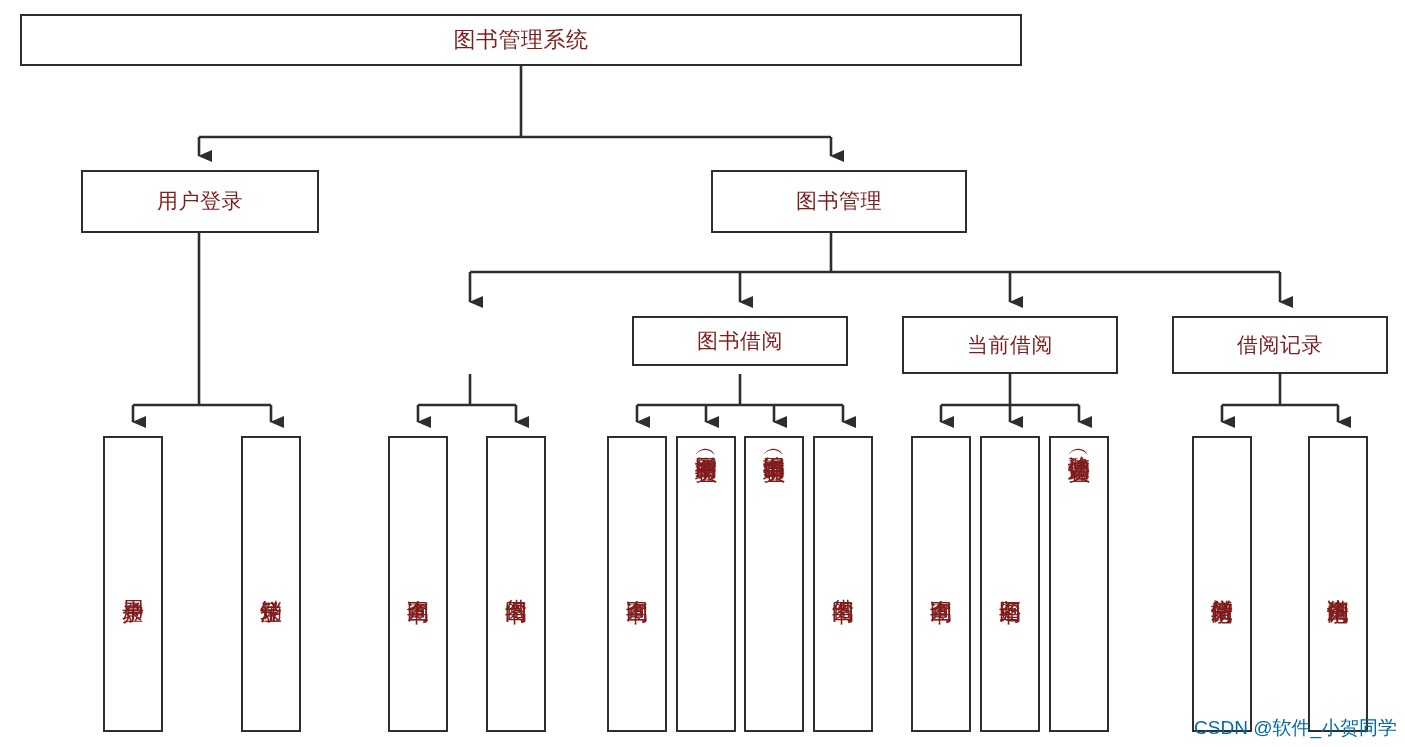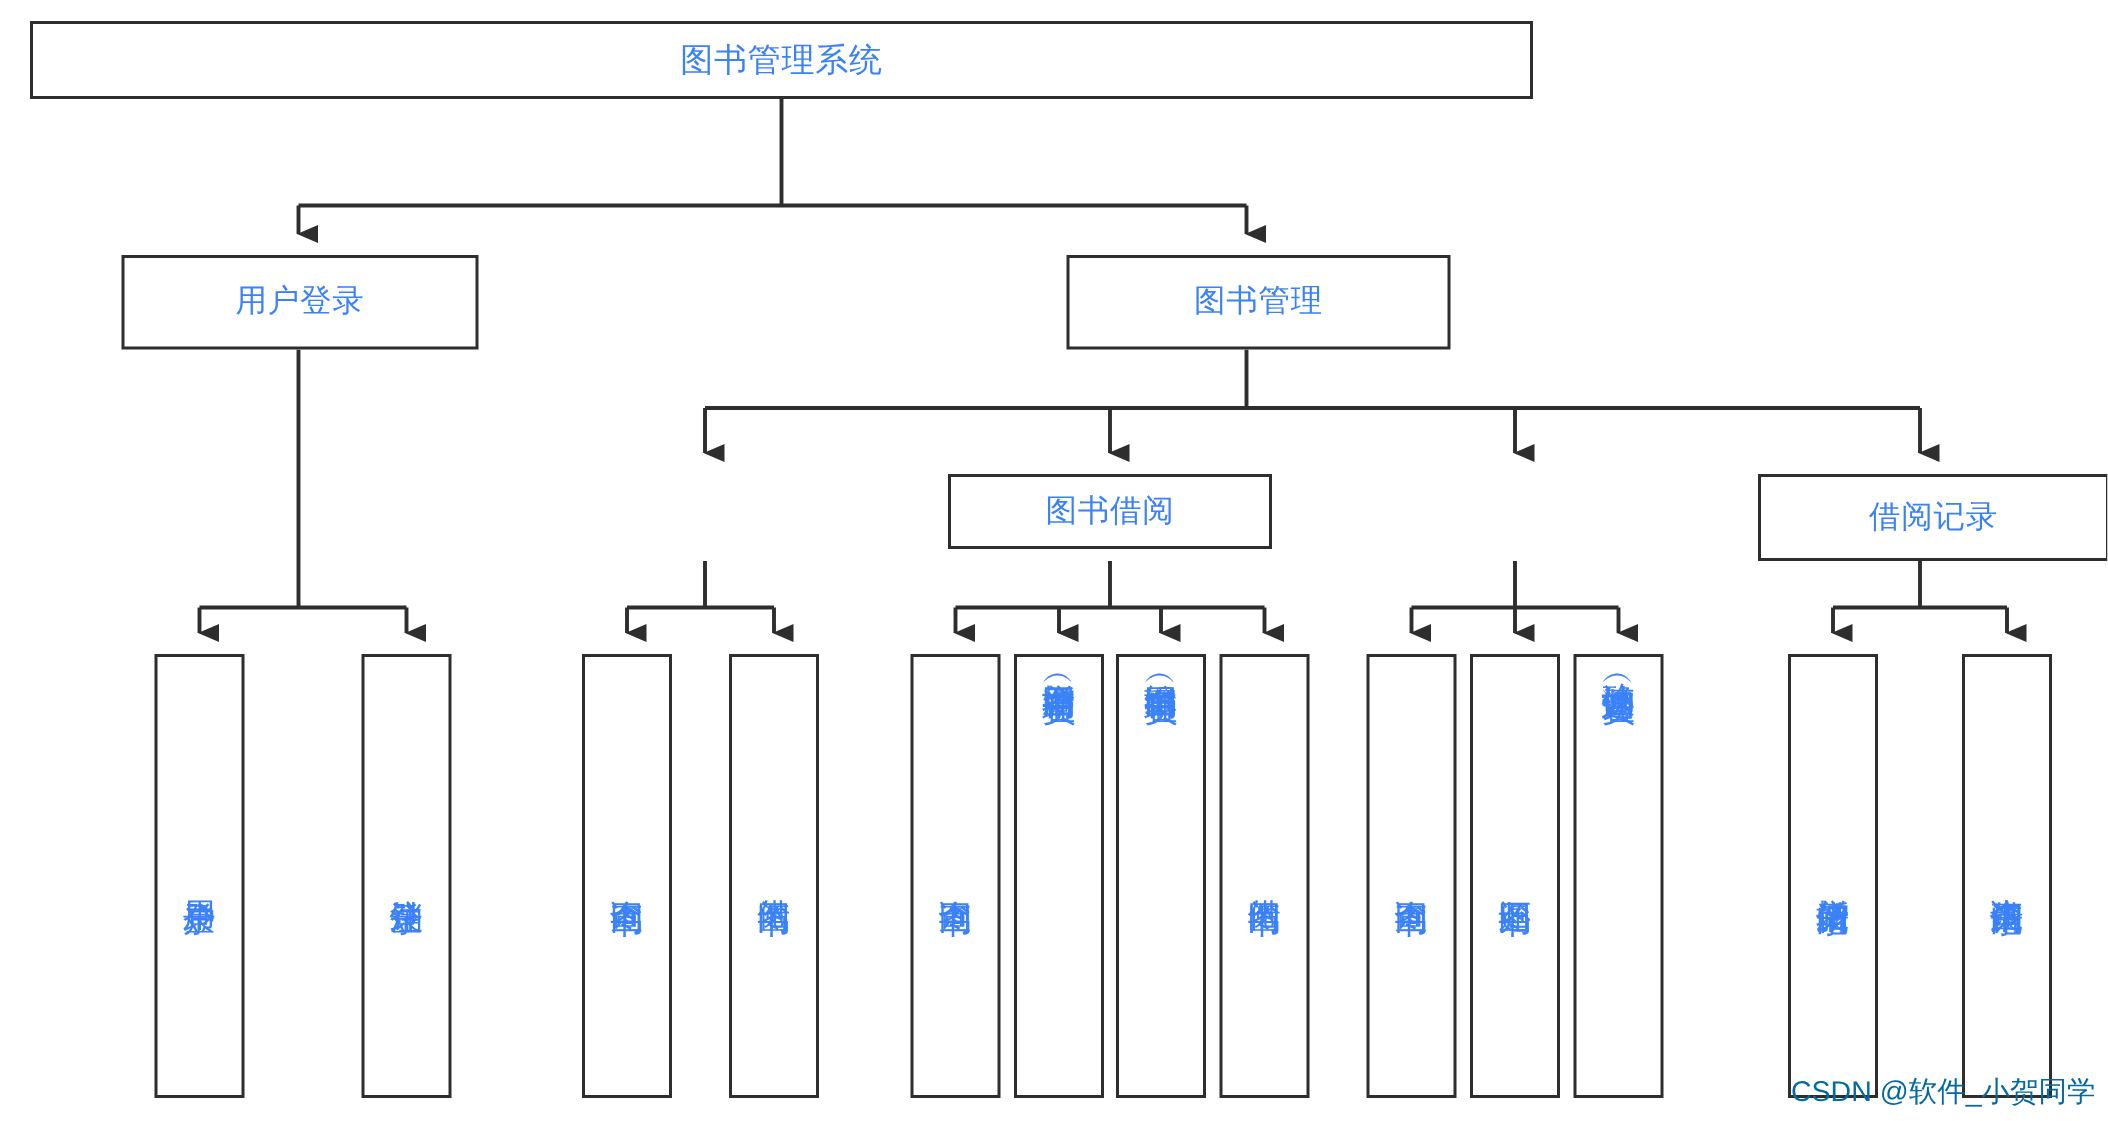--- a/index.html
+++ b/index.html
@@ -30,21 +30,21 @@
     display: flex;
     align-items: center;
     justify-content: center;
     z-index: 2;
   }
   .node .label {
     font-size: 21px;
     line-height: 1.15;
     letter-spacing: 0.5px;
     white-space: nowrap;
-    color: #3b82f6;
+    color: #7f1d1d;
   }
   .node.root .label { font-size: 22px; }
   .node.leaf {
     align-items: flex-start;
     justify-content: center;
     padding-top: 0;
   }
   .node.leaf .label {
     writing-mode: vertical-rl;
     text-orientation: upright;
@@ -130,21 +130,24 @@
   <div class="node" style="left:81px; top:170px; width:238px; height:63px;">
     <span class="label">用户登录</span>
   </div>
   <div class="node" style="left:711px; top:170px; width:256px; height:63px;">
     <span class="label">图书管理</span>
   </div>
 
   <div class="node" style="left:632px; top:316px; width:216px; height:50px;">
     <span class="label">图书借阅</span>
   </div>
-  <div class="node" style="left:1172px; top:316px; width:234px; height:58px;justify-content:center;">
+  <div class="node" style="left:902px; top:316px; width:216px; height:58px;">
+    <span class="label">当前借阅</span>
+  </div>
+  <div class="node" style="left:1172px; top:316px; width:216px; height:58px;justify-content:center;">
     <span class="label">借阅记录</span>
   </div>
 
   <div class="node leaf centered" style="left:103px; top:436px; width:60px; height:296px;">
     <span class="label">用户登录</span>
   </div>
   <div class="node leaf centered" style="left:241px; top:436px; width:60px; height:296px;">
     <span class="label">注销登录</span>
   </div>
 

